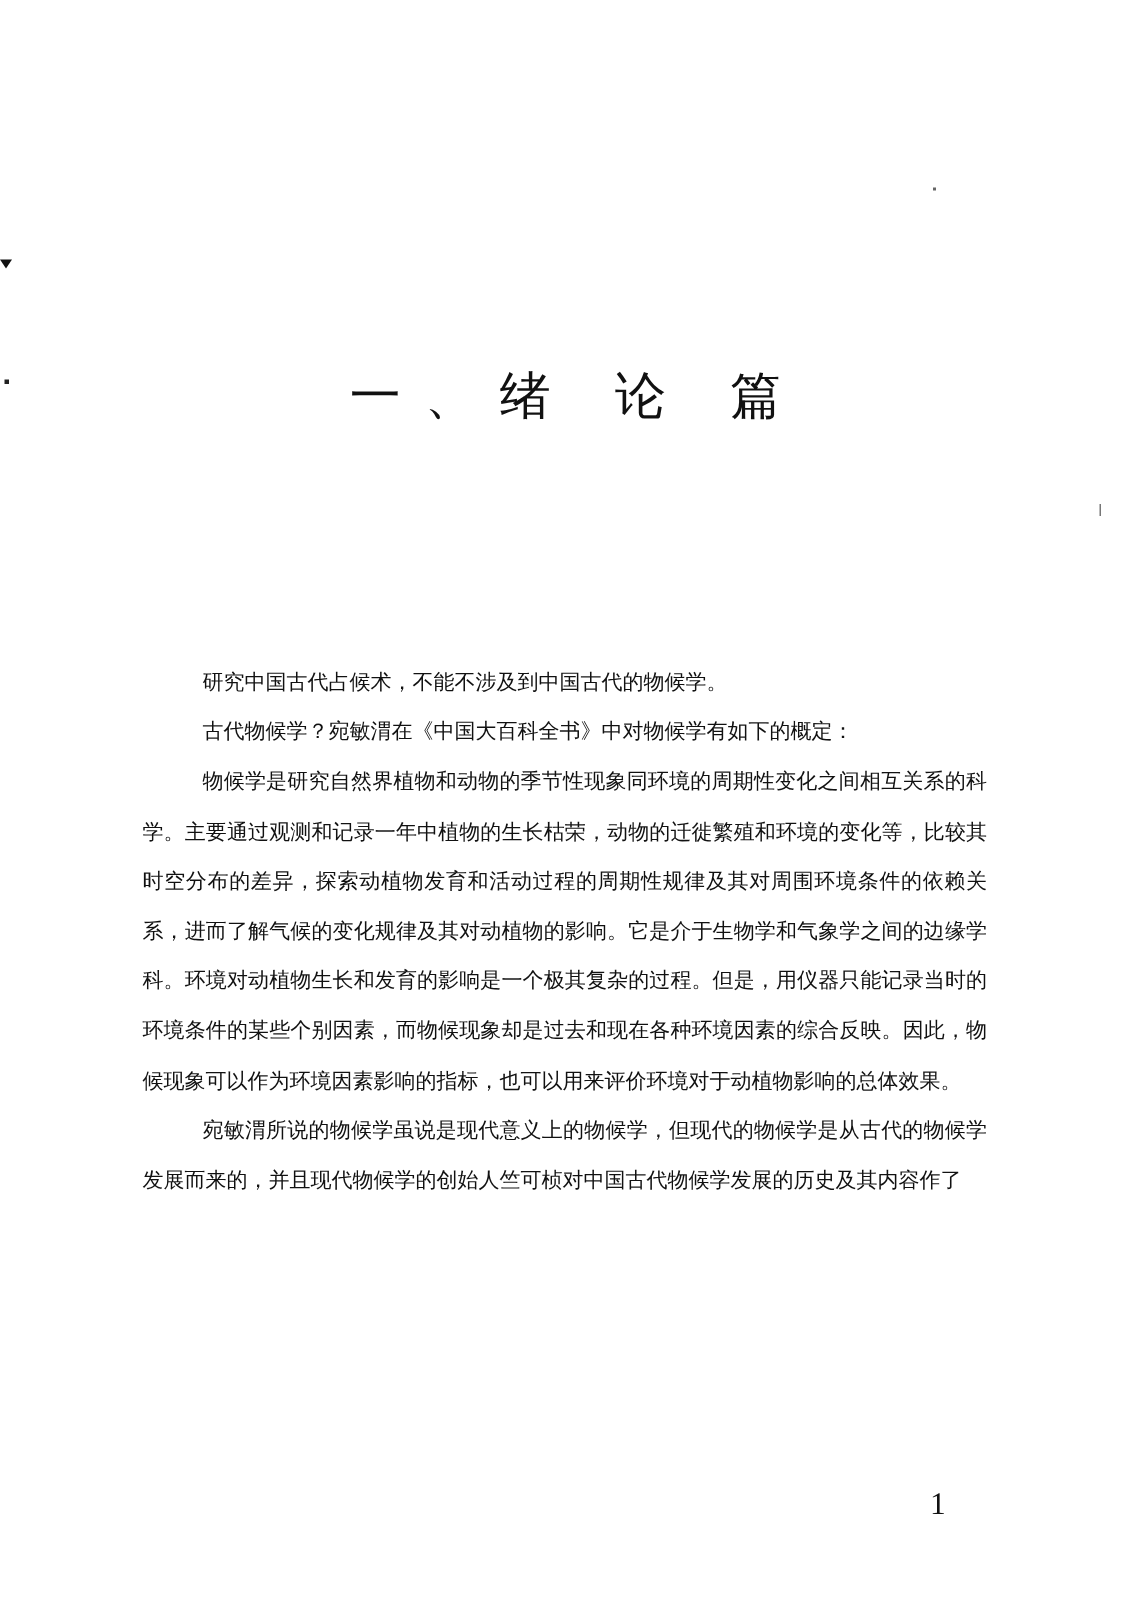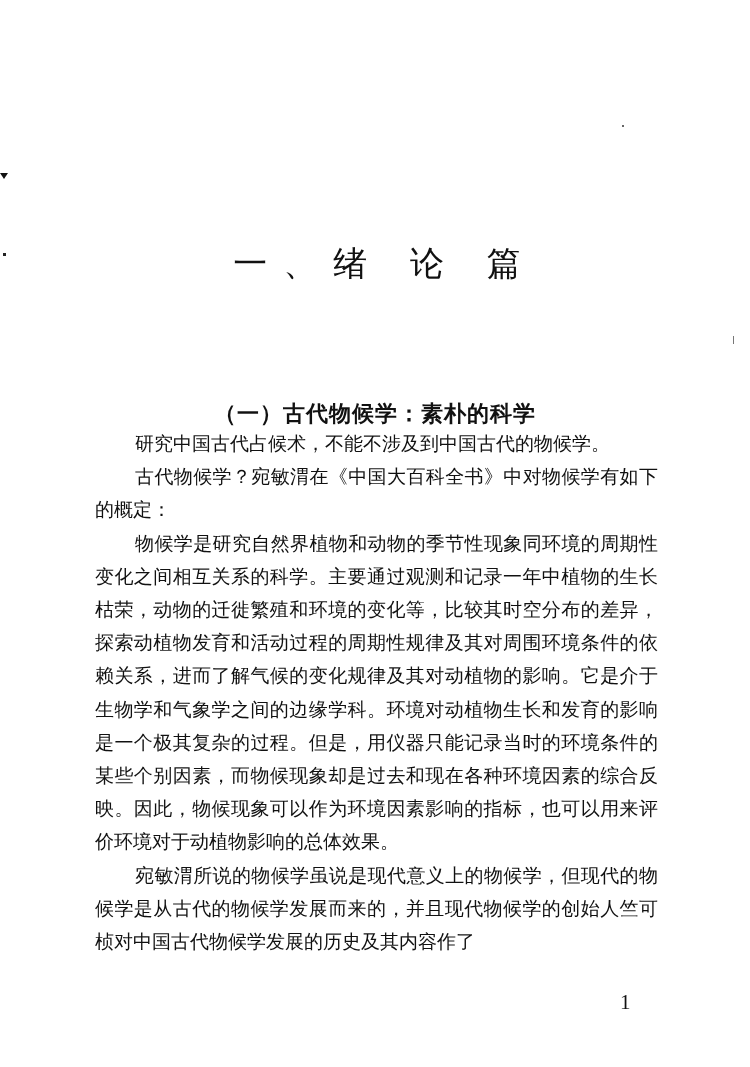--- a/index.html
+++ b/index.html
@@ -21,22 +21,22 @@
     padding-left: 10px;
   }
   .section-heading {
     position: absolute; top: 381px; left: 0; width: 750px;
     text-align: center;
     font-size: 22px; font-weight: bold;
     font-family: "DejaVu Sans", "Liberation Sans", sans-serif;
     letter-spacing: 1px;
   }
   .body-text {
-    position: absolute; top: 427px; left: 95px; width: 563px;
-    font-size: 19px; line-height: 33.2px;
+    position: absolute; top: 438px; left: 95px; width: 563px;
+    font-size: 14px; line-height: 33.2px;
     font-family: Liberation Sans, sans-serif;
     text-align: justify;
     text-align-last: left;
   }
   .body-text p { margin: 0; }
   .body-text p.indent { text-indent: 40px; }
   .page-number {
     position: absolute; left: 620px; top: 990px;
     font-size: 21px;
     font-family: "Liberation Serif", serif;
@@ -54,21 +54,20 @@
 </head>
 <body>
 
 <div class="page">
   <div class="mark tri"></div>
   <div class="mark dot1"></div>
   <div class="mark dot2"></div>
   <div class="mark dot3"></div>
 
   <h1 class="chapter-title">一、绪 论 篇</h1>
-  <h2 class="section-heading">（一）古代物候学：素朴的科学</h2>
 
   <div class="body-text">
     <p class="indent">研究中国古代占候术，不能不涉及到中国古代的物候学。</p>
     <p class="indent">古代物候学？宛敏渭在《中国大百科全书》中对物候学有如下的概定：</p>
     <p class="indent">物候学是研究自然界植物和动物的季节性现象同环境的周期性变化之间相互关系的科学。主要通过观测和记录一年中植物的生长枯荣，动物的迁徙繁殖和环境的变化等，比较其时空分布的差异，探索动植物发育和活动过程的周期性规律及其对周围环境条件的依赖关系，进而了解气候的变化规律及其对动植物的影响。它是介于生物学和气象学之间的边缘学科。环境对动植物生长和发育的影响是一个极其复杂的过程。但是，用仪器只能记录当时的环境条件的某些个别因素，而物候现象却是过去和现在各种环境因素的综合反映。因此，物候现象可以作为环境因素影响的指标，也可以用来评价环境对于动植物影响的总体效果。</p>
     <p class="indent">宛敏渭所说的物候学虽说是现代意义上的物候学，但现代的物候学是从古代的物候学发展而来的，并且现代物候学的创始人竺可桢对中国古代物候学发展的历史及其内容作了</p>
   </div>
 
   <div class="page-number">1</div>
 </div>

